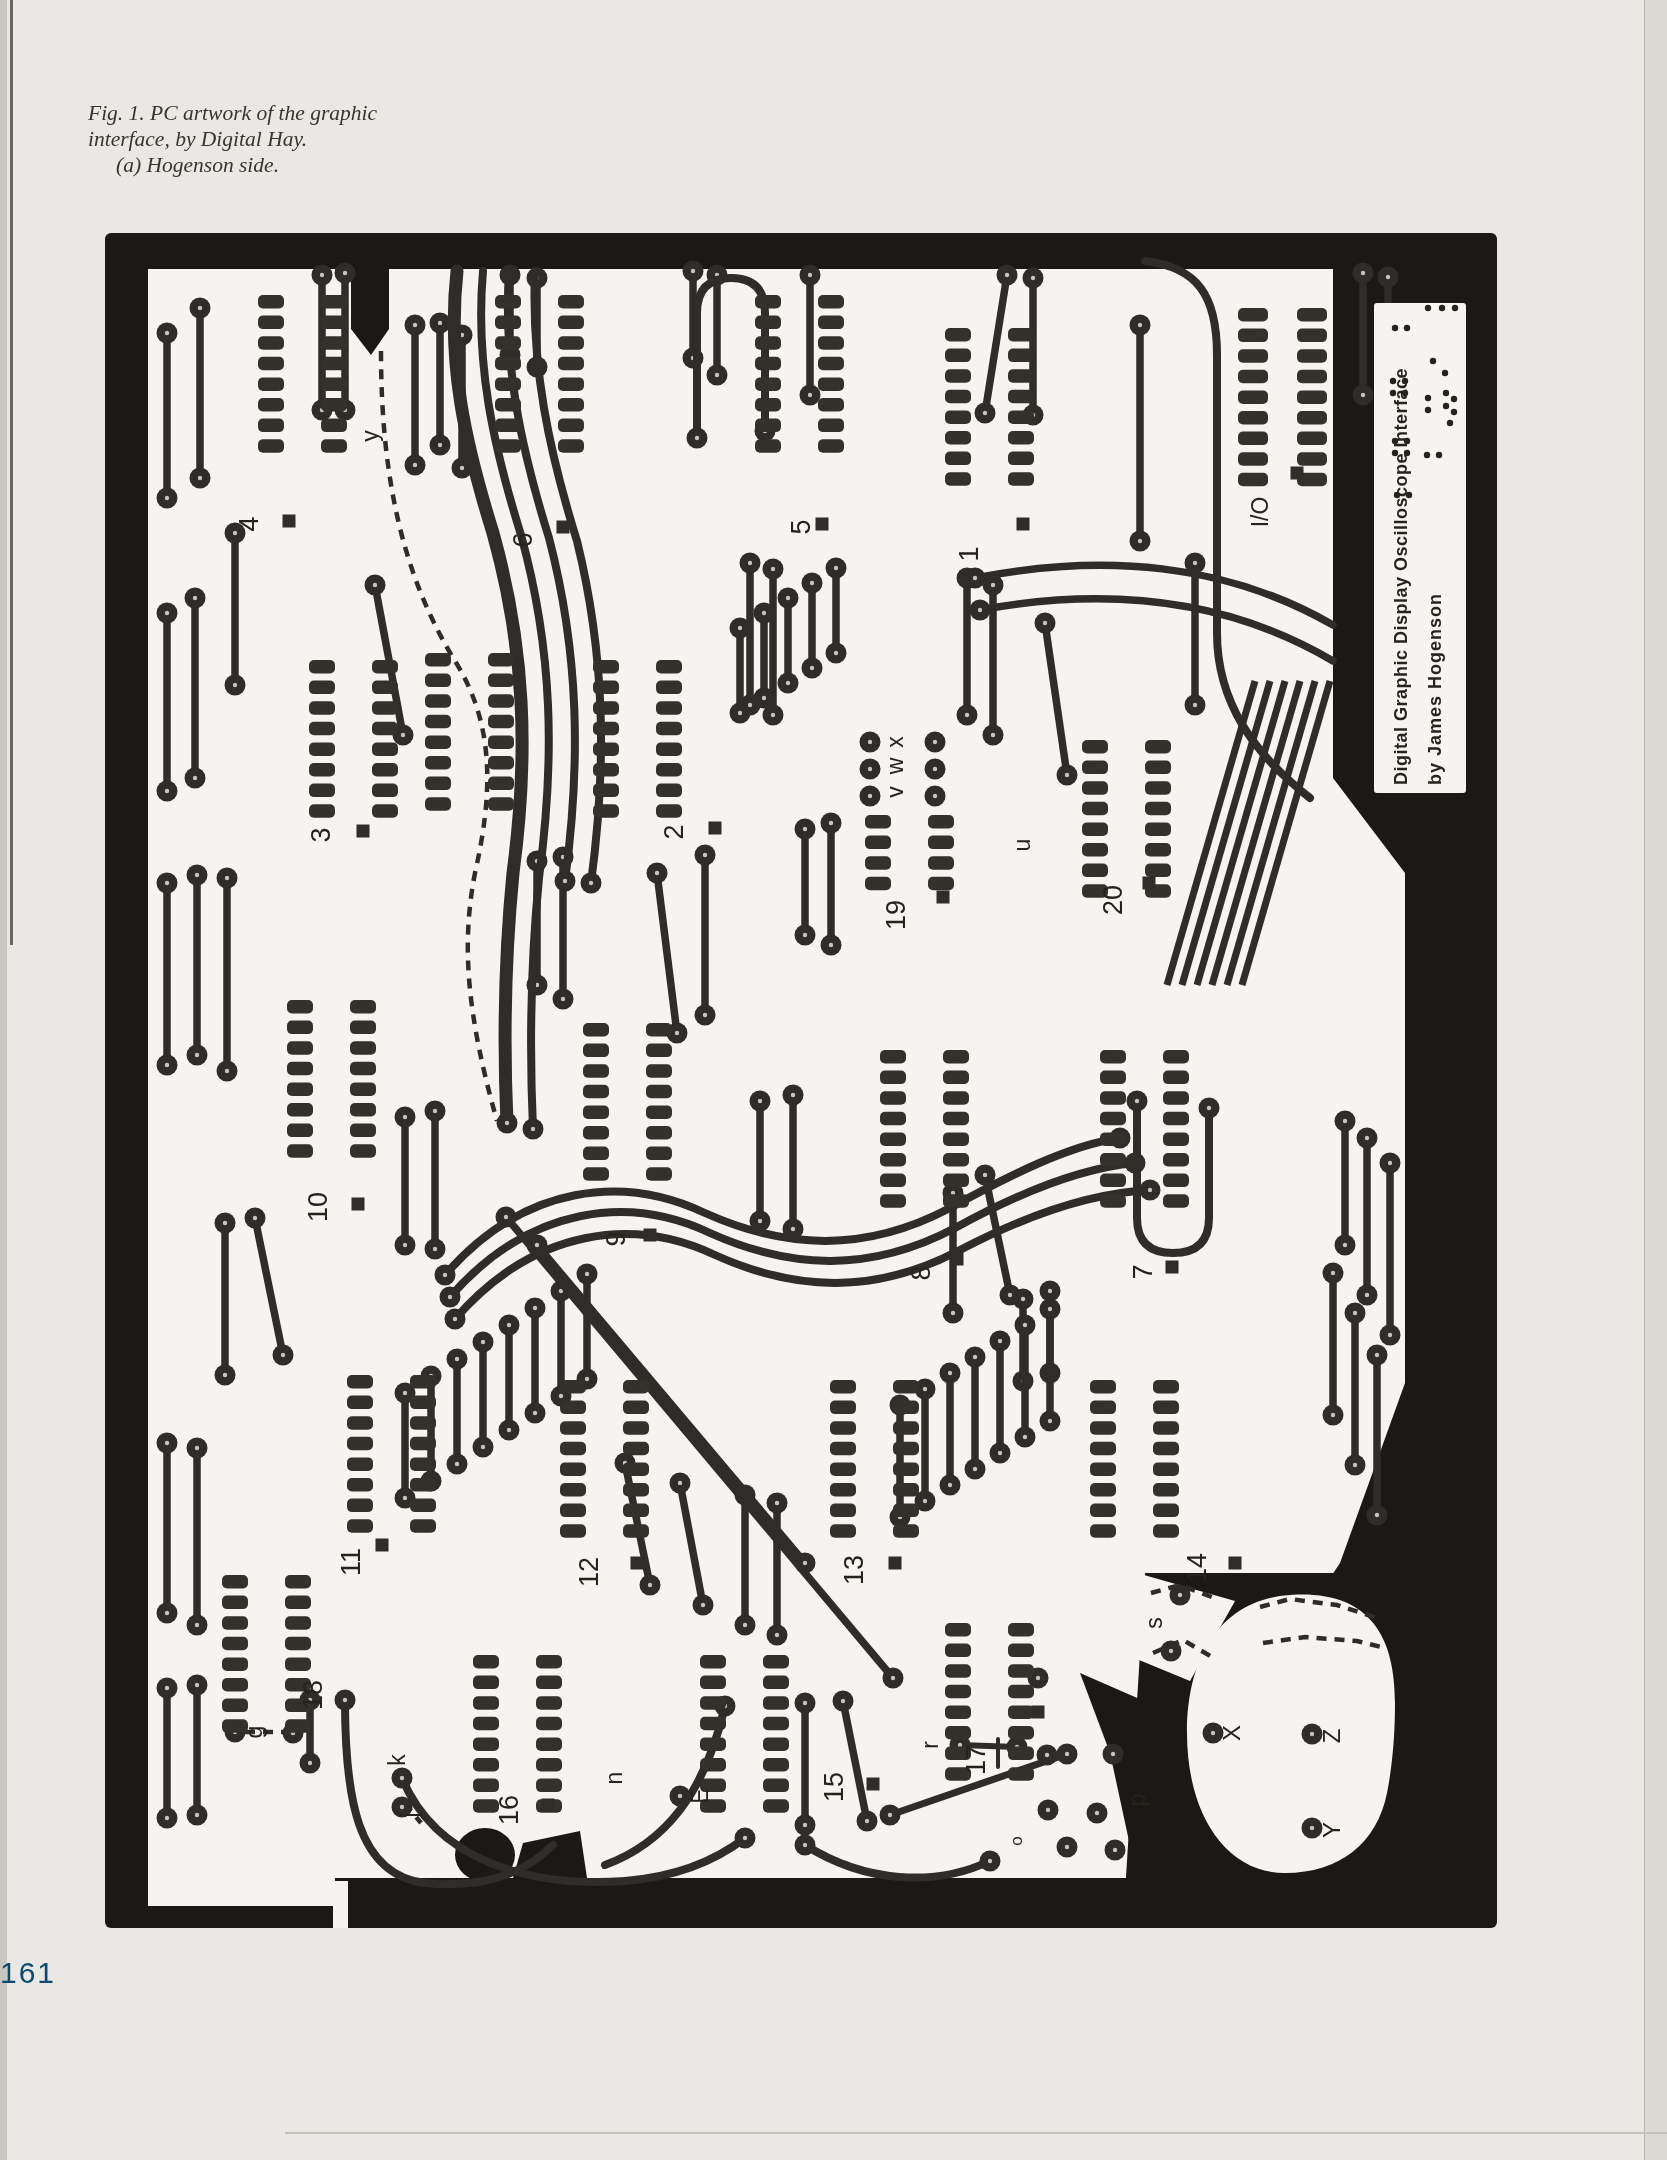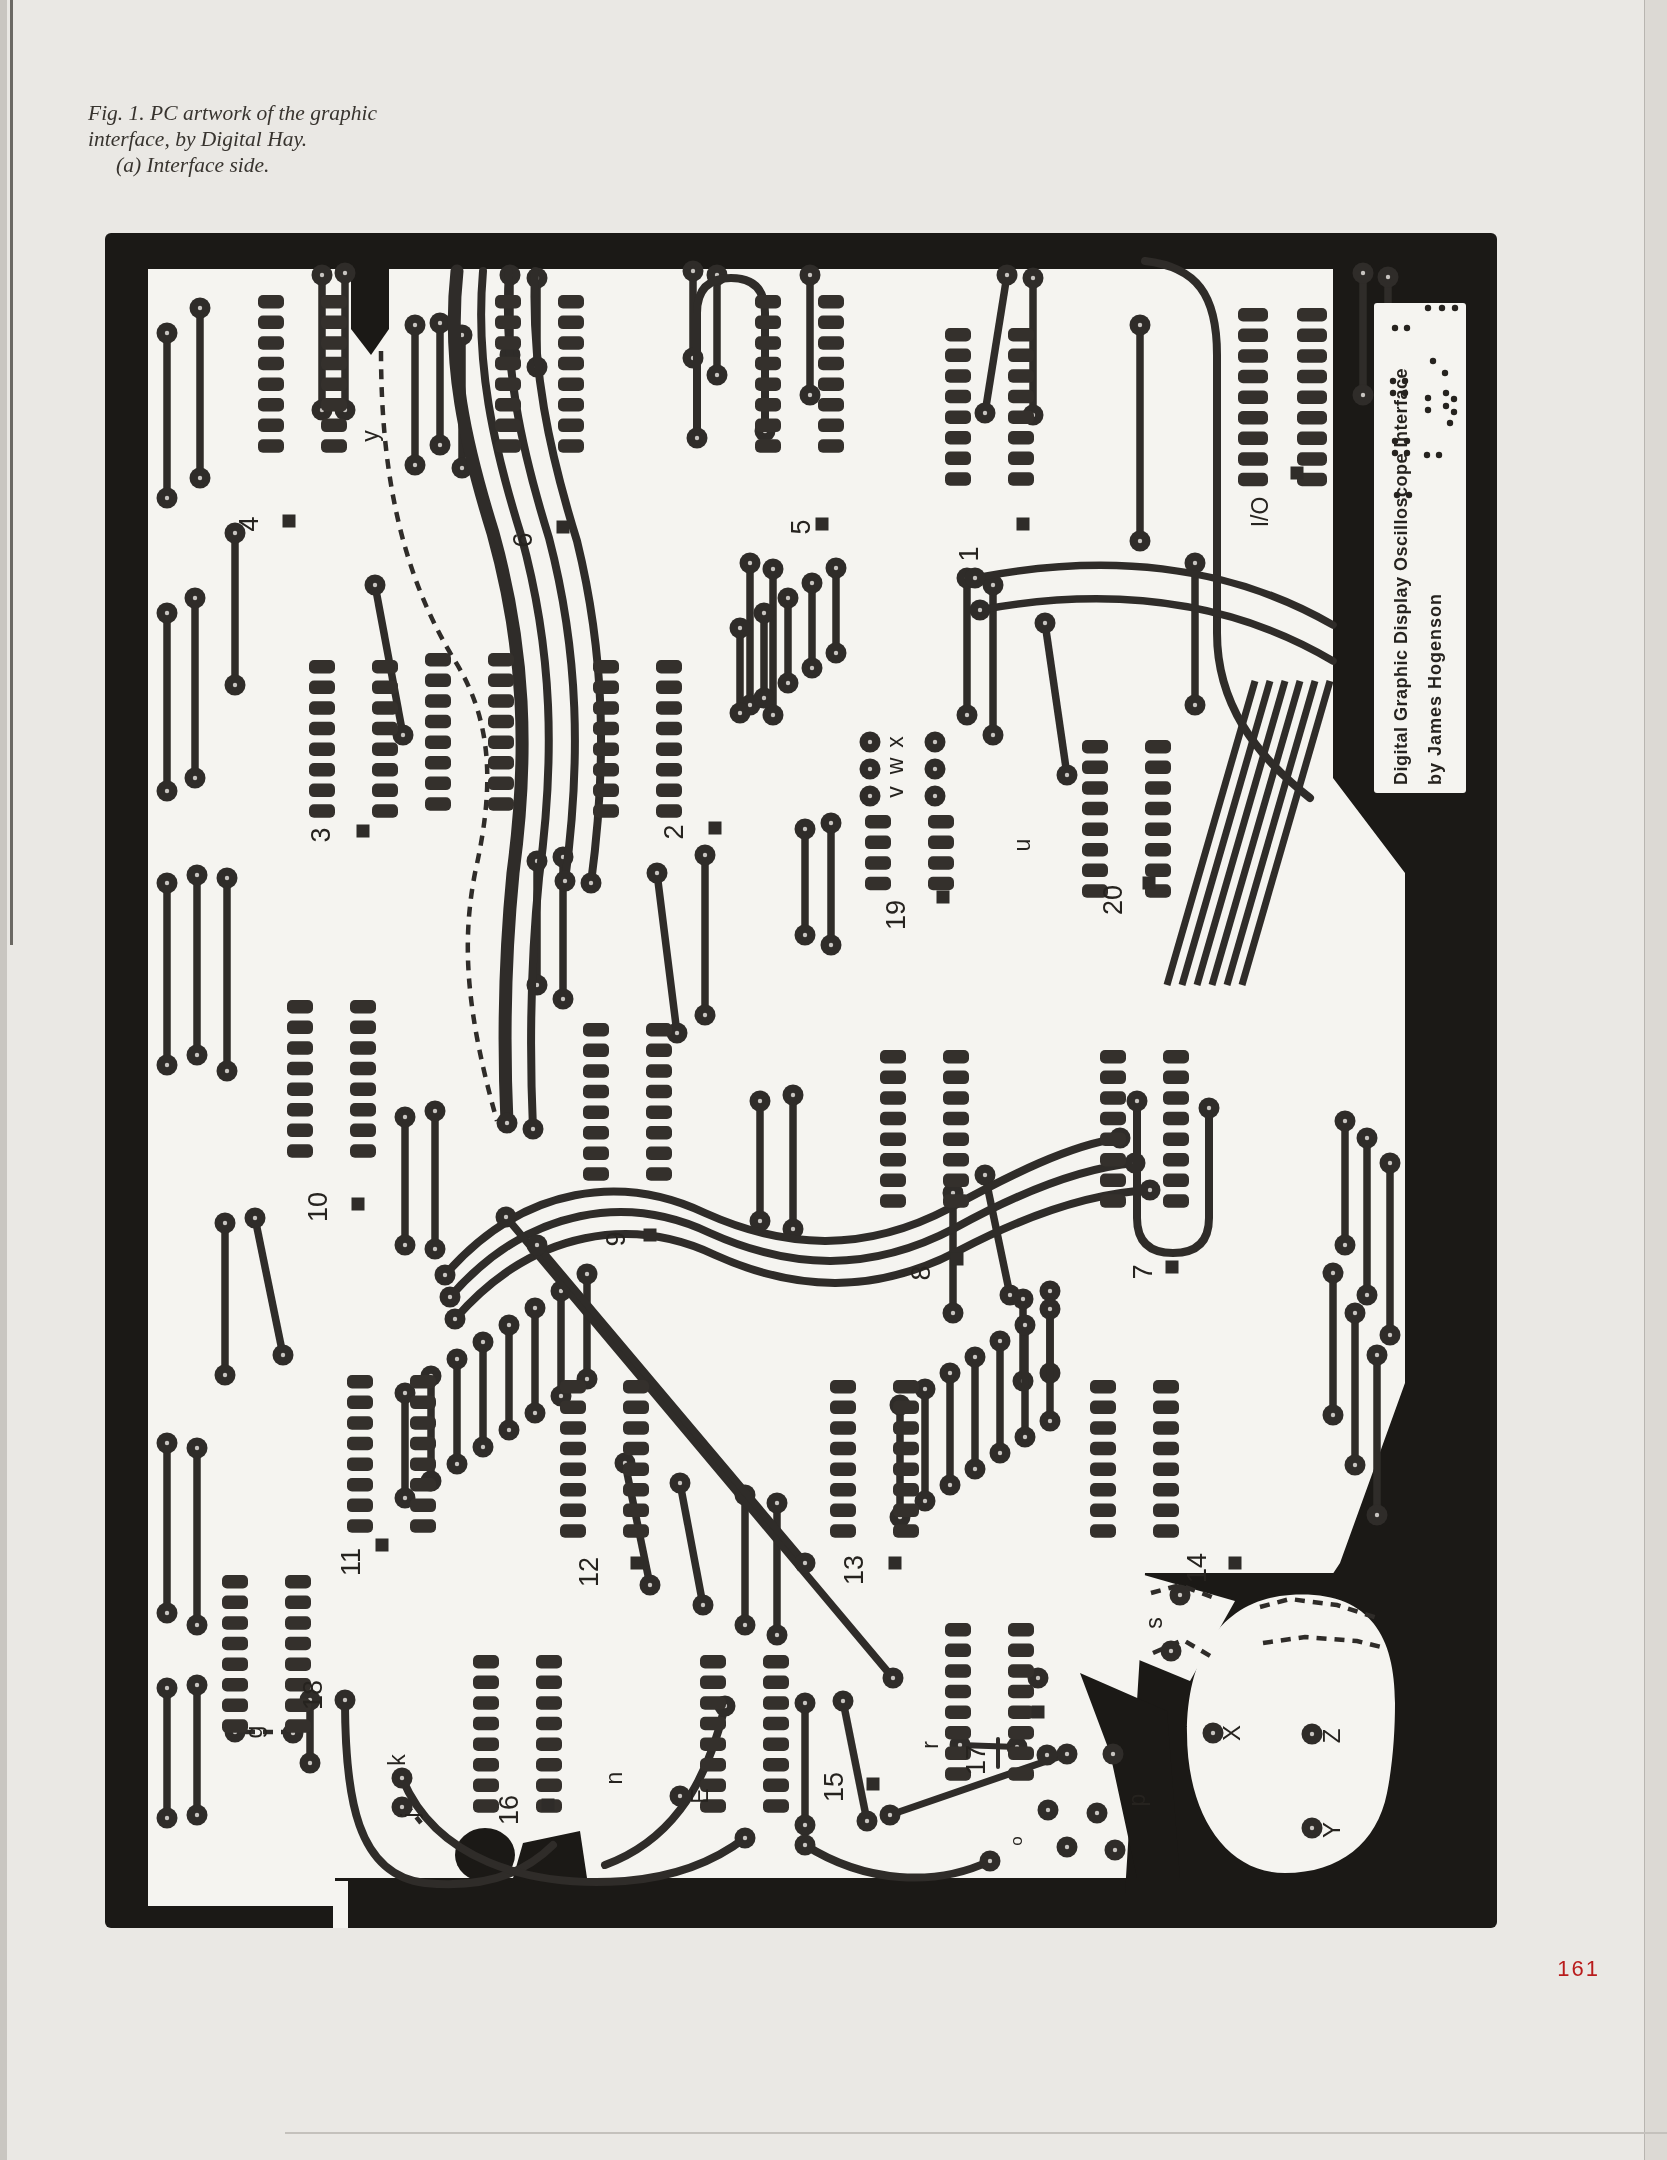--- a/index.html
+++ b/index.html
@@ -15,37 +15,37 @@
   .scan-right-band{position:absolute;right:0;top:0;width:22px;height:100%;background:#dcd9d4;border-left:1px solid #b8b5b0;}
   .scan-bottom-line{position:absolute;left:285px;right:0;bottom:26px;height:2px;background:#c4c1bc;}
   .caption{
     position:absolute;left:88px;top:100px;
     font-family:"Liberation Serif", serif;
     font-style:italic;font-size:21.5px;line-height:26px;color:#38342f;
   }
   .caption .indent{padding-left:28px;}
   .figure-wrap{position:absolute;left:105px;top:233px;width:1392px;height:1695px;}
   .page-number{
-    position:absolute;left:0;top:1956px;width:1600px;text-align:right;
-    font-size:22px;letter-spacing:2px;color:#b91c1c;
+    position:absolute;left:0;top:1956px;width:1600px;text-align:left;
+    font-size:30px;letter-spacing:2px;color:#0c4a6e;
   }
 </style>
 </head>
 <body>
 
 <div class="page">
   <div class="scan-left-band"></div>
   <div class="scan-left-line"></div>
   <div class="scan-right-band"></div>
   <div class="scan-bottom-line"></div>
 
   <div class="caption">
     <div>Fig. 1. PC artwork of the graphic</div>
     <div>interface, by Digital Hay.</div>
-    <div class="indent">(a) Interface side.</div>
+    <div class="indent">(a) Hogenson side.</div>
   </div>
 
   <div class="figure-wrap">
     <svg id="board" width="1392" height="1695" viewBox="0 0 1392 1695">
         <rect x="0" y="0" width="1392" height="1695" rx="6" fill="#1b1916"></rect>
         <rect x="43" y="36" width="1185" height="1609" fill="#f5f4f0"></rect>
         <polygon points="1228,545 1300,640 1300,1150 1235,1330 1172,1425 1130,1392 1228,1160" fill="#f5f4f0"></polygon>
         <rect x="43" y="1645" width="187" height="28" fill="#f5f4f0"></rect>
         <rect x="228" y="1648" width="15" height="47" fill="#f5f4f0"></rect>
         <polygon points="246,36 284,36 284,96 266,122 246,96" fill="#1b1916"></polygon>

